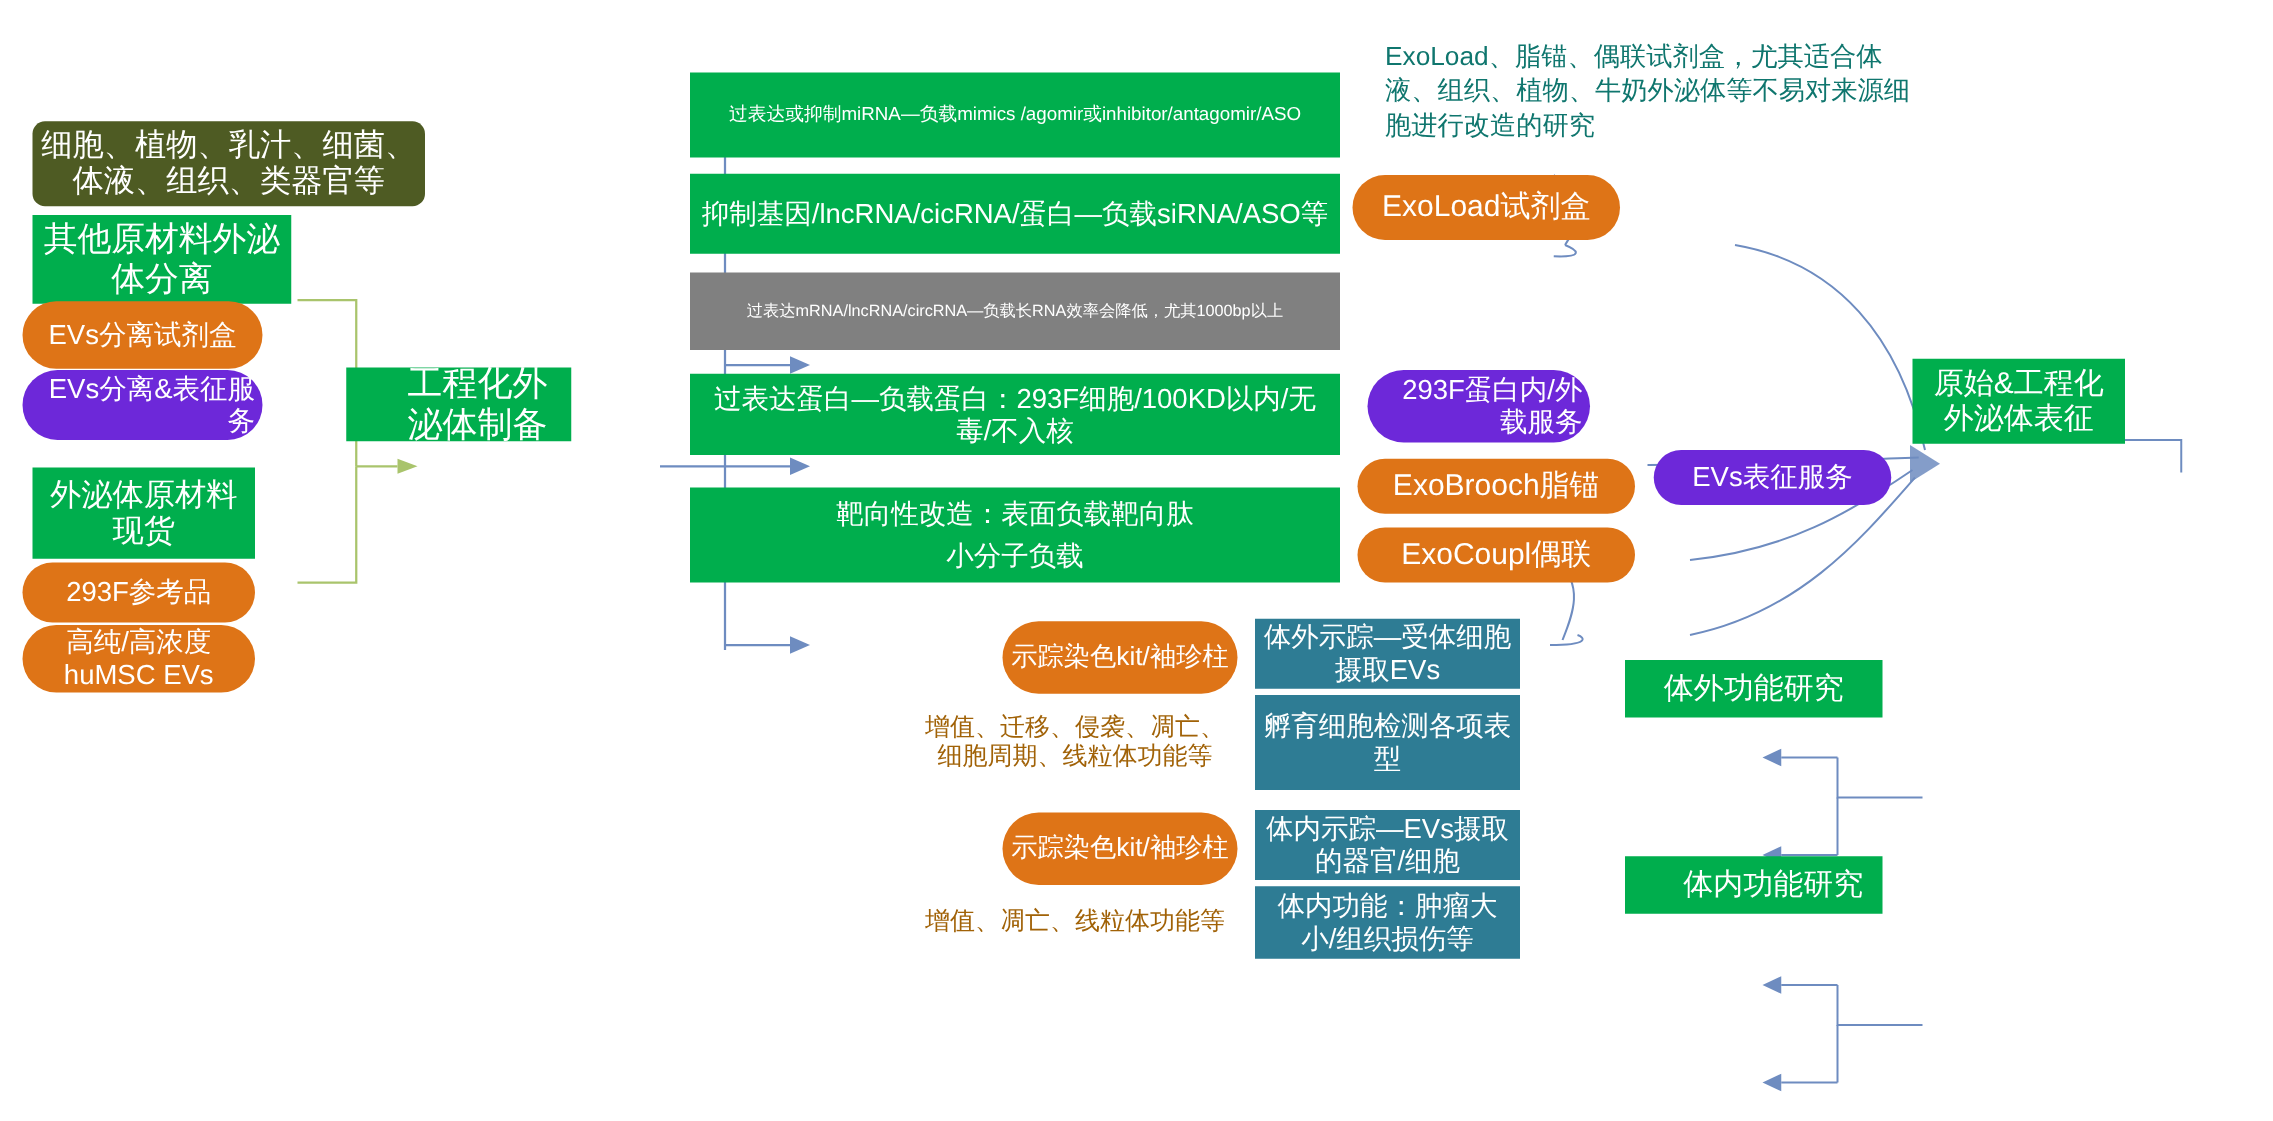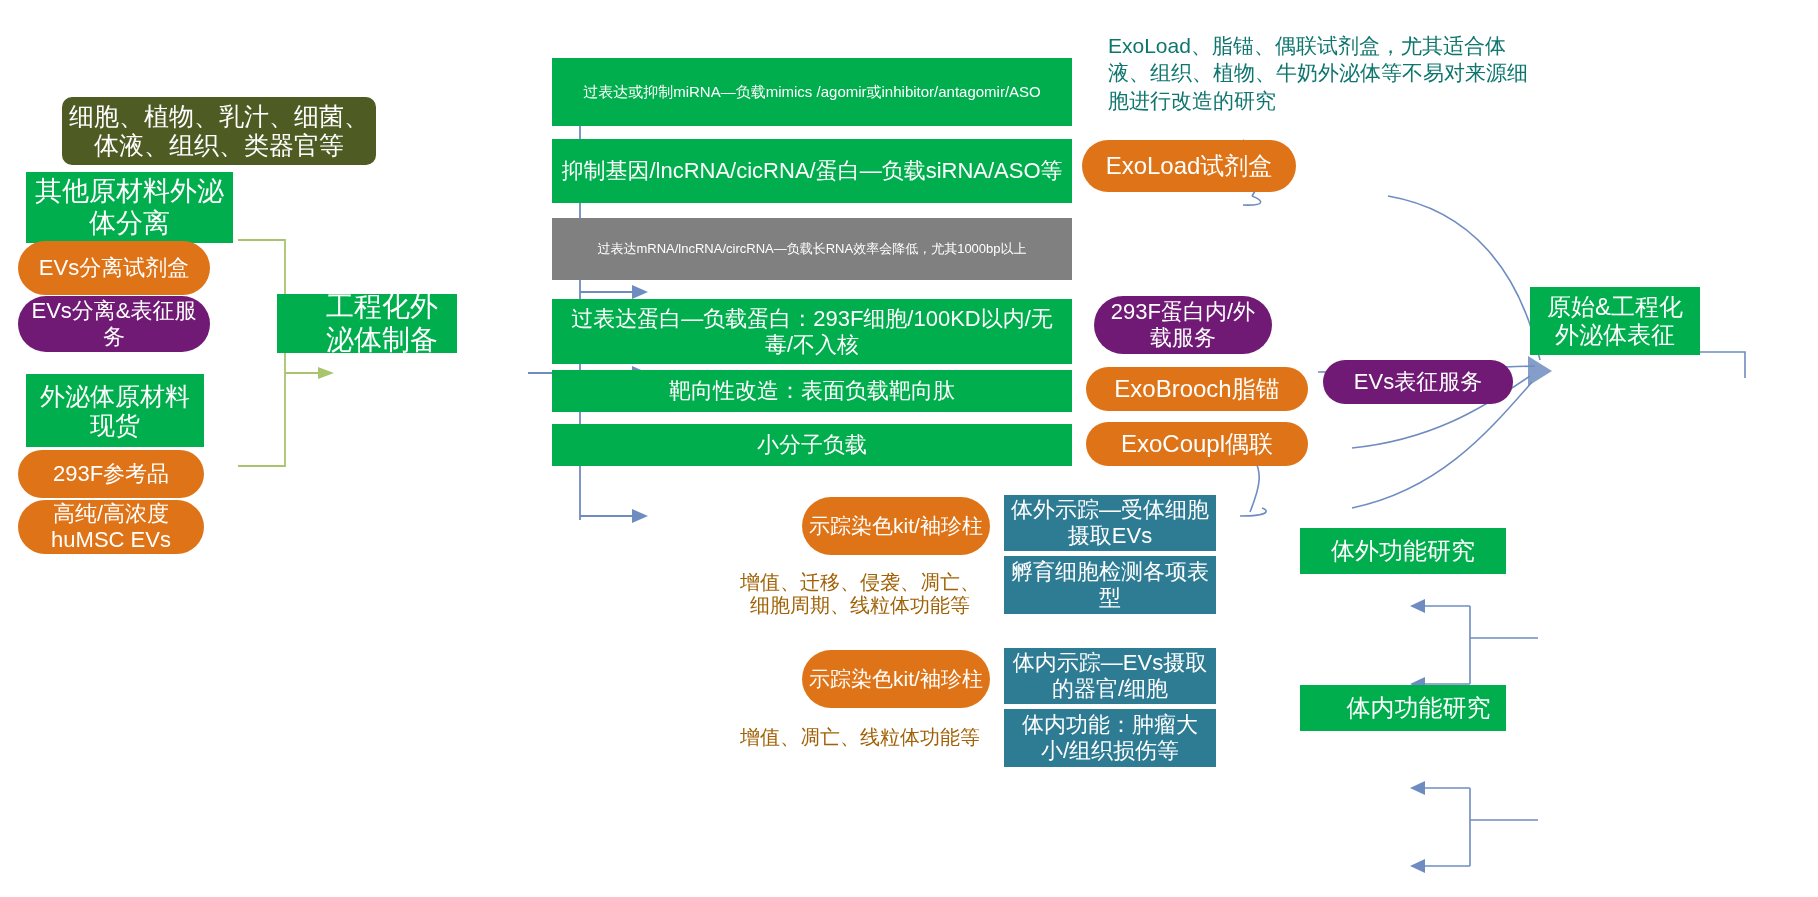--- a/index.html
+++ b/index.html
@@ -8,21 +8,21 @@
   .node{position:absolute;box-sizing:border-box;display:flex;align-items:center;
         justify-content:center;text-align:center;color:#ffffff;line-height:1.16;
         padding:2px 6px;}
   .rect{border-radius:0;}
   .round{border-radius:999px;}
   .soft{border-radius:10px;}
   .olive{background:#4E5B23;}
   .green{background:#00AE4D;}
   .gray{background:#808080;}
   .orange{background:#DE7417;}
-  .blue{background:#701a75;}
+  .blue{background:#6d28d9;text-align:right;}
   .teal{background:#2E7C94;}
   .plain{color:#a16207;background:transparent;}
   .red{color:#0f766e;background:transparent;text-align:left;justify-content:flex-start;
        align-items:flex-start;line-height:1.30;}
   svg.wires{position:absolute;left:0;top:0;width:1818px;height:897px;overflow:visible;}
   .w{fill:none;stroke:#6E8CC0;stroke-width:1.8;}
   .wg{fill:none;stroke:#A9C46C;stroke-width:1.8;}
   .wn{fill:none;stroke:#6E8CC0;stroke-width:1.6;}
 </style>
 </head>
@@ -76,21 +76,21 @@
   <polygon points="1425,677 1410,684 1425,691" fill="#6E8CC0"></polygon>
 
   <path class="wn" d="M1538 820 L1470 820 L1470 788"></path>
   <path class="wn" d="M1470 788 L1425 788"></path>
   <polygon points="1425,781 1410,788 1425,795" fill="#6E8CC0"></polygon>
   <path class="wn" d="M1470 820 L1470 866"></path>
   <path class="wn" d="M1470 866 L1425 866"></path>
   <polygon points="1425,859 1410,866 1425,873" fill="#6E8CC0"></polygon>
 </svg>
 
-<div class="node soft olive" style="left:26px;top:97px;width:314px;height:68px;font-size:25px;margin-left:36px;">细胞、植物、乳汁、细菌、体液、组织、类器官等</div>
+<div class="node soft olive" style="left:26px;top:97px;width:314px;height:68px;font-size:25px;">细胞、植物、乳汁、细菌、体液、组织、类器官等</div>
 
 <div class="node rect green" style="left:26px;top:172px;width:207px;height:71px;font-size:27px;">其他原材料外泌体分离</div>
 
 <div class="node round orange" style="left:18px;top:241px;width:192px;height:54px;font-size:22px;">EVs分离试剂盒</div>
 
 <div class="node round blue" style="left:18px;top:296px;width:192px;height:56px;font-size:22px;">EVs分离&amp;表征服务</div>
 
 <div class="node rect green" style="left:26px;top:374px;width:178px;height:73px;font-size:25px;">外泌体原材料现货</div>
 
 <div class="node round orange" style="left:18px;top:450px;width:186px;height:48px;font-size:22px;">293F参考品</div>
@@ -100,21 +100,21 @@
 <div class="node rect green" style="left:277px;top:294px;width:180px;height:59px;font-size:28px;padding-left:36px;">工程化外泌体制备</div>
 
 <div class="node rect green" style="left:552px;top:58px;width:520px;height:68px;font-size:15px;">过表达或抑制miRNA—负载mimics /agomir或inhibitor/antagomir/ASO</div>
 
 <div class="node rect green" style="left:552px;top:139px;width:520px;height:64px;font-size:22px;">抑制基因/lncRNA/cicRNA/蛋白—负载siRNA/ASO等</div>
 
 <div class="node rect gray" style="left:552px;top:218px;width:520px;height:62px;font-size:13px;">过表达mRNA/lncRNA/circRNA—负载长RNA效率会降低，尤其1000bp以上</div>
 
 <div class="node rect green" style="left:552px;top:299px;width:520px;height:65px;font-size:22px;">过表达蛋白—负载蛋白：293F细胞/100KD以内/无毒/不入核</div>
 
-<div class="node rect green" style="left:552px;top:370px;width:520px;height:42px;font-size:22px;">靶向性改造：表面负载靶向肽</div>
+<div class="node rect green" style="left:552px;top:390px;width:520px;height:42px;font-size:22px;">靶向性改造：表面负载靶向肽</div>
 
 <div class="node rect green" style="left:552px;top:424px;width:520px;height:42px;font-size:22px;">小分子负载</div>
 
 <div class="node red" style="left:1108px;top:32px;width:432px;height:92px;font-size:21px;padding:0;">ExoLoad、脂锚、偶联试剂盒，尤其适合体液、组织、植物、牛奶外泌体等不易对来源细胞进行改造的研究</div>
 
 <div class="node round orange" style="left:1082px;top:140px;width:214px;height:52px;font-size:24px;">ExoLoad试剂盒</div>
 
 <div class="node round blue" style="left:1094px;top:296px;width:178px;height:58px;font-size:22px;">293F蛋白内/外载服务</div>
 
 <div class="node round orange" style="left:1086px;top:367px;width:222px;height:44px;font-size:24px;">ExoBrooch脂锚</div>
@@ -122,21 +122,21 @@
 <div class="node round orange" style="left:1086px;top:422px;width:222px;height:44px;font-size:24px;">ExoCoupl偶联</div>
 
 <div class="node rect green" style="left:1530px;top:287px;width:170px;height:68px;font-size:24px;">原始&amp;工程化外泌体表征</div>
 
 <div class="node round blue" style="left:1323px;top:360px;width:190px;height:44px;font-size:22px;">EVs表征服务</div>
 
 <div class="node round orange" style="left:802px;top:497px;width:188px;height:58px;font-size:21px;">示踪染色kit/袖珍柱</div>
 
 <div class="node rect teal" style="left:1004px;top:495px;width:212px;height:56px;font-size:22px;">体外示踪—受体细胞摄取EVs</div>
 
-<div class="node rect teal" style="left:1004px;top:556px;width:212px;height:58px;font-size:22px;">孵育细胞检测各项表型</div>
+<div class="node rect teal" style="left:1004px;top:556px;width:212px;height:76px;font-size:22px;">孵育细胞检测各项表型</div>
 
 <div class="node plain" style="left:728px;top:566px;width:264px;height:56px;font-size:20px;">增值、迁移、侵袭、凋亡、细胞周期、线粒体功能等</div>
 
 <div class="node rect green" style="left:1300px;top:528px;width:206px;height:46px;font-size:24px;">体外功能研究</div>
 
 <div class="node round orange" style="left:802px;top:650px;width:188px;height:58px;font-size:21px;">示踪染色kit/袖珍柱</div>
 
 <div class="node rect teal" style="left:1004px;top:648px;width:212px;height:56px;font-size:22px;">体内示踪—EVs摄取的器官/细胞</div>
 
 <div class="node rect teal" style="left:1004px;top:709px;width:212px;height:58px;font-size:22px;">体内功能：肿瘤大小/组织损伤等</div>

